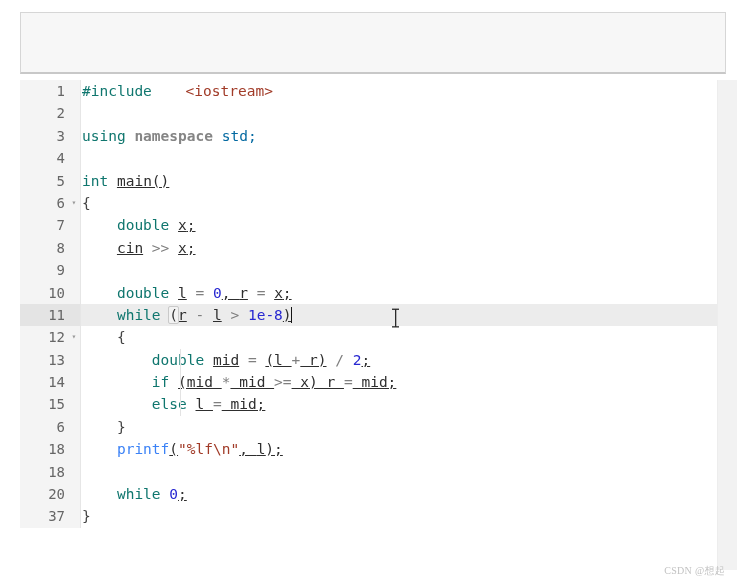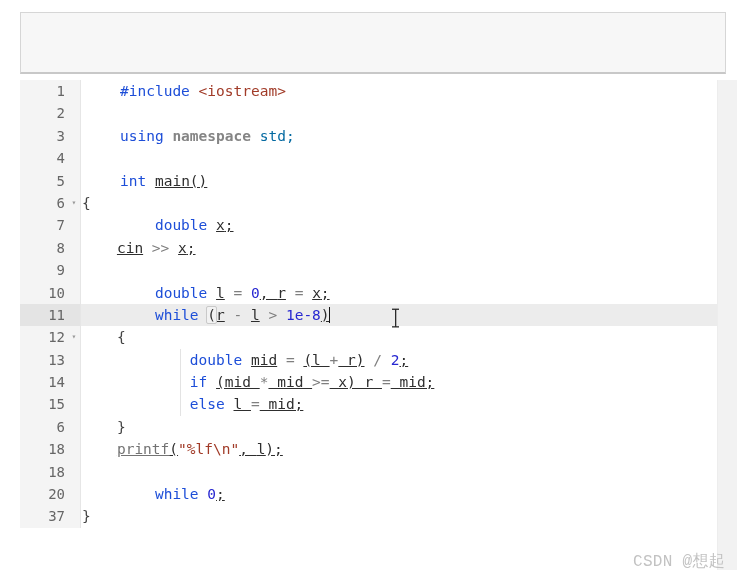--- a/index.html
+++ b/index.html
@@ -117,31 +117,31 @@
   .indent-guide {
     position: absolute;
     top: 0;
     width: 1px;
     height: 100%;
     background: #e3e3e3;
   }
   .ig1 { left: 98px; }
 
   
-  .kw       { color: #1d4ed8; margin-left: 38px; }
+  .kw       { color: #0f766e; }
   .ident    { color: #2e2e2e; text-decoration: underline; }
   .plain    { color: #404040; }
   .gray     { color: #858585; font-weight: bold; }
   .str      { color: #a13b28; }
-  .inc      { color: #a13b28; }
+  .inc      { color: #a13b28; margin-left: 25px; }
   .num      { color: #2727d1; }
   .op       { color: #7f7f7f; }
   .punc     { color: #444444; }
   .navy     { color: #0369a1; }
-  .fn       { color: #737373; text-decoration: underline; }
+  .fn       { color: #3b82f6; }
 
   
   .brmatch {
     outline: 1px solid #c9c9c9;
     background: #f2f2f2;
     border-radius: 1px;
   }
 
   
   .caret {
@@ -188,23 +188,23 @@
     top: 308px;
     width: 9px;
     height: 20px;
     pointer-events: none;
   }
 
   
   .watermark {
     position: absolute;
     right: 12px;
-    bottom: 10px;
-    font-family: Liberation Mono, monospace;
-    font-size: 16px;
+    bottom: 4px;
+    font-family: Liberation Serif, serif;
+    font-size: 10px;
     color: #c2c2c2;
     letter-spacing: 0.3px;
     white-space: nowrap;
   }
 
   
   .bottom-fill {
     position: absolute;
     left: 0;
     top: 570px;

